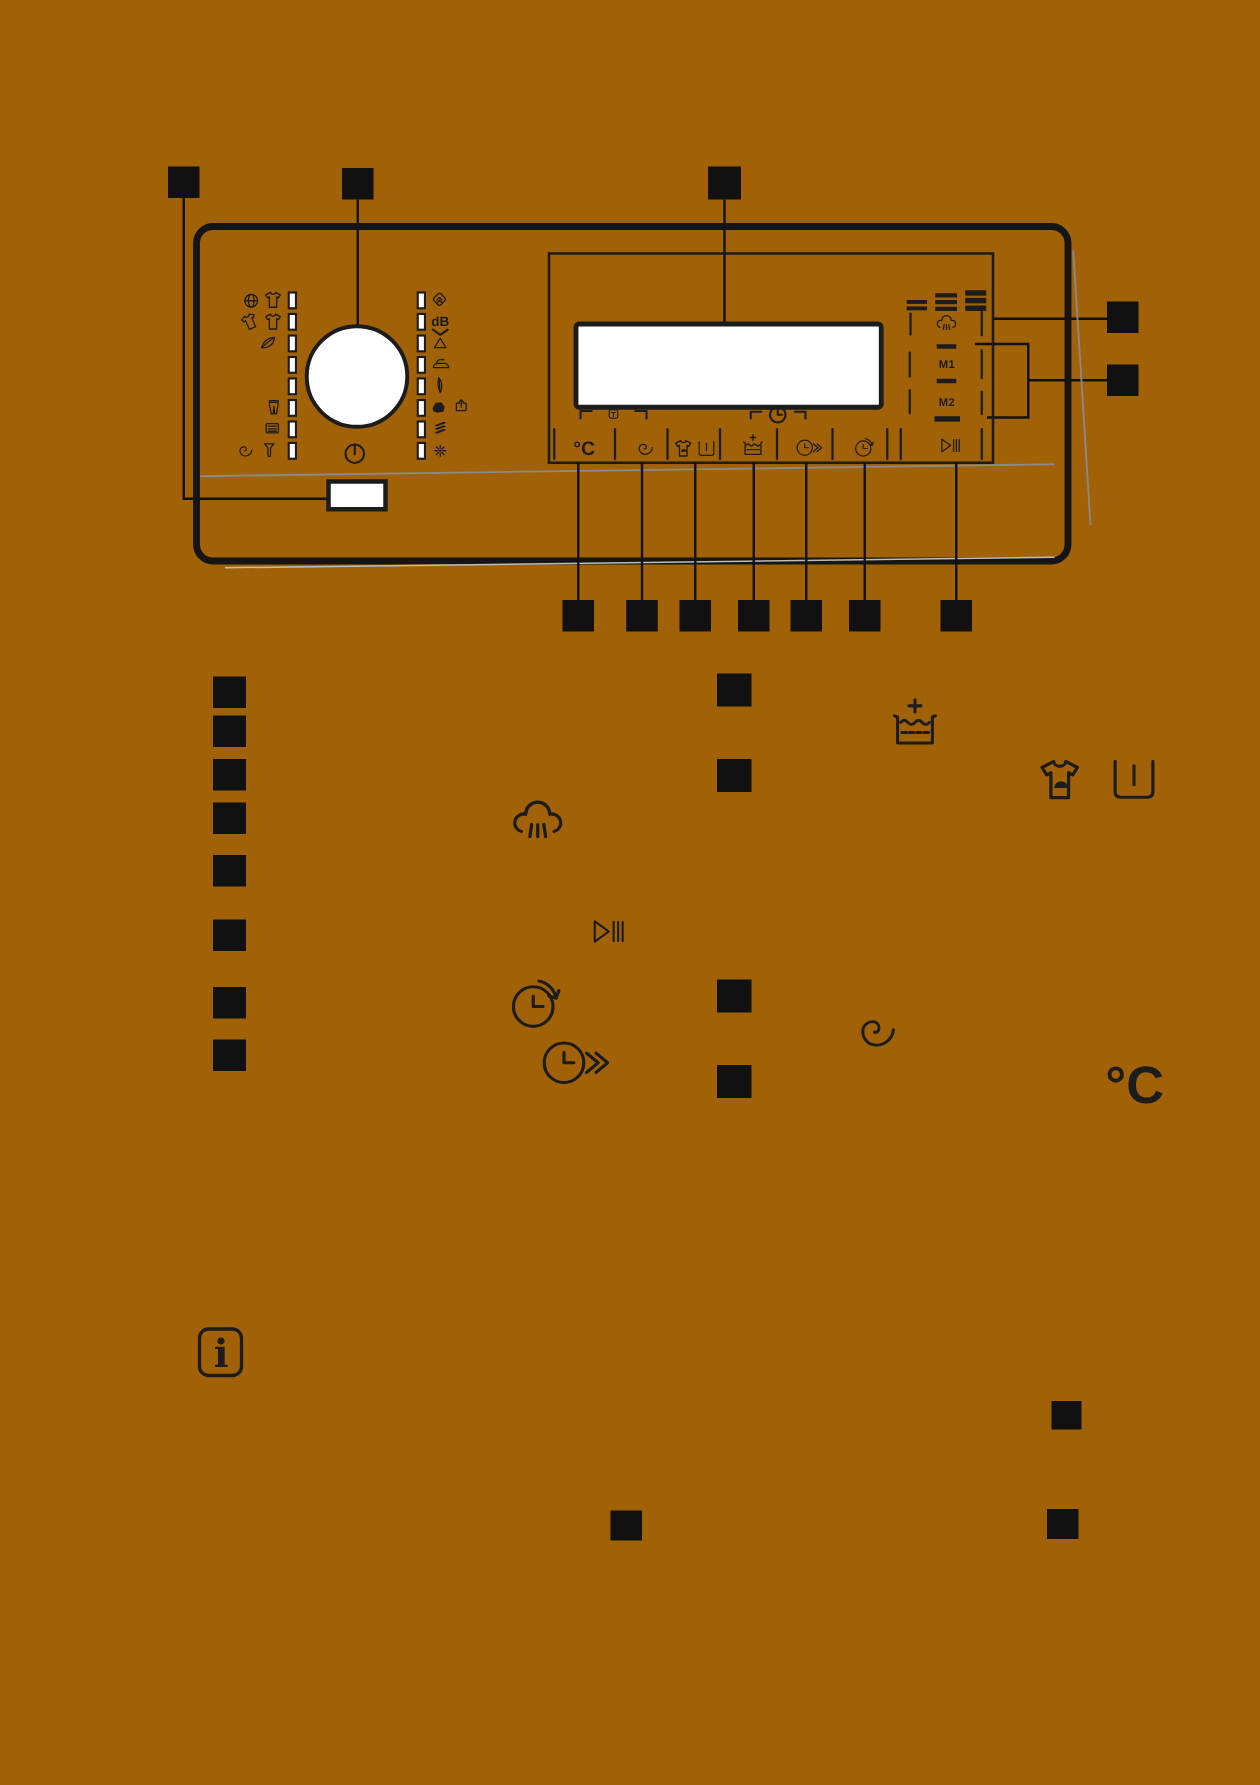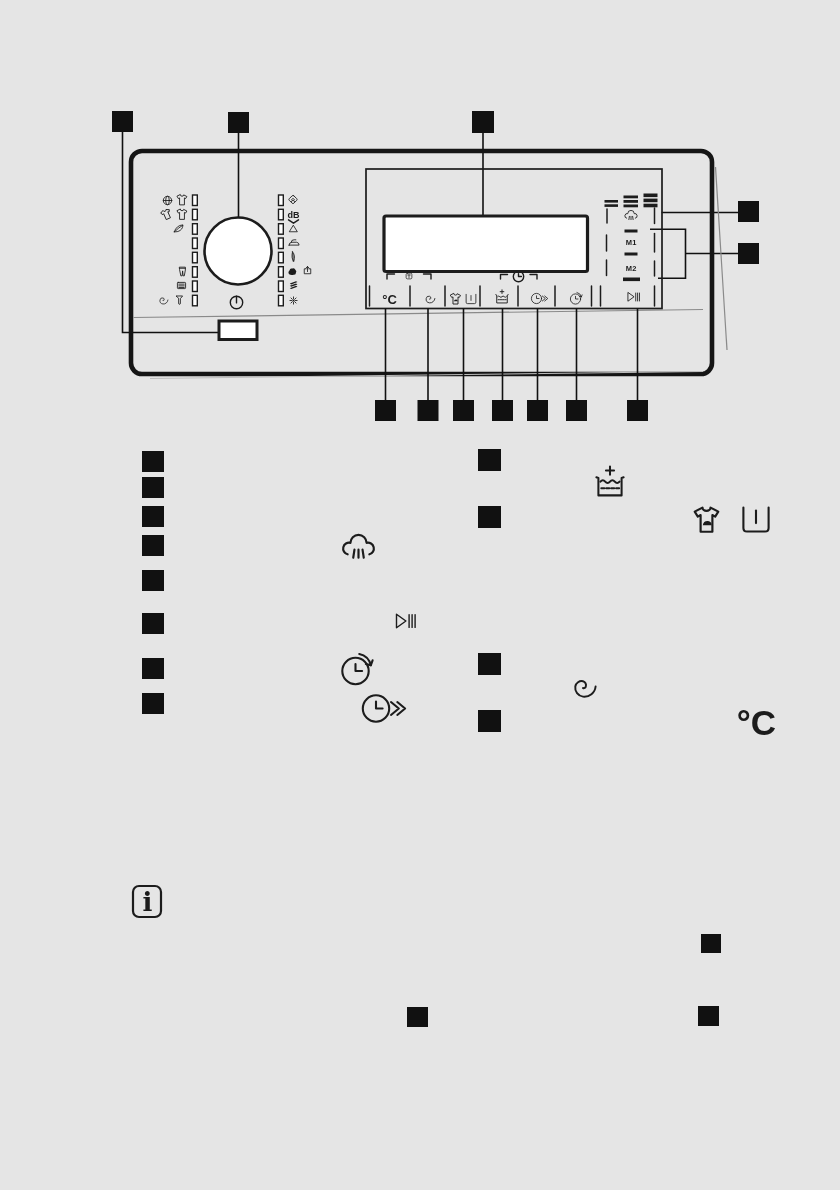--- a/index.html
+++ b/index.html
@@ -1,16 +1,16 @@
 <!DOCTYPE html>
 <html><head>
 <meta charset="utf-8">
 <style>
   html,body{margin:0;padding:0;background:#fff;}
-  #page{position:relative;width:840px;height:1190px;background:#e5e5e5;overflow:hidden;
+  #page{position:relative;width:840px;height:1190px;background:#a16207;overflow:hidden;
         font-family:"Liberation Sans",sans-serif;}
   svg{position:absolute;left:0;top:0;}
   .ln{stroke:#1c1c1c;fill:none;stroke-width:1.4;stroke-linecap:round;stroke-linejoin:round;}
   .fl{fill:#1c1c1c;stroke:none;}
   .callout{stroke:#111;fill:none;stroke-width:1.6;}
   .sq{fill:#111;stroke:none;}
   .led{fill:#fff;stroke:#1c1c1c;stroke-width:1.4;}
   .sep{stroke:#1c1c1c;stroke-width:1.5;stroke-linecap:round;}
   .bar{fill:#1c1c1c;}
   .gray{stroke:#8a8a8a;stroke-width:1.2;fill:none;}

